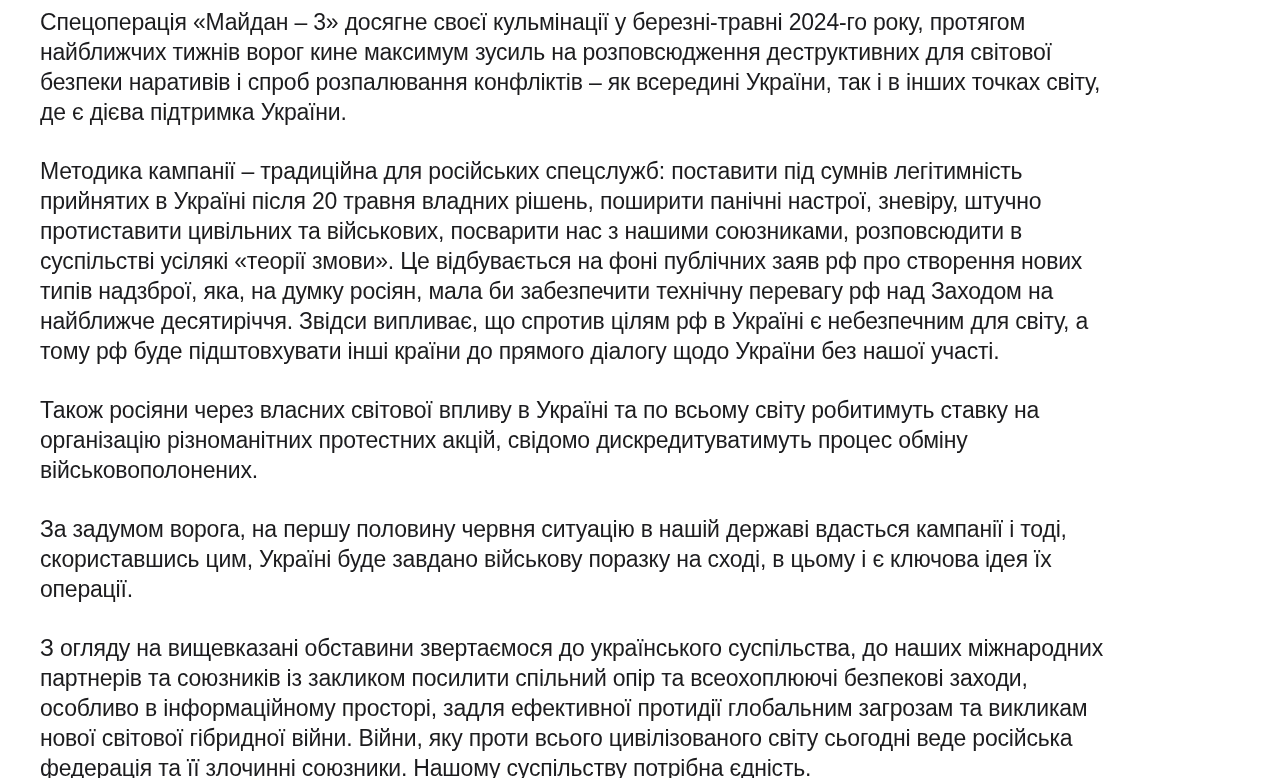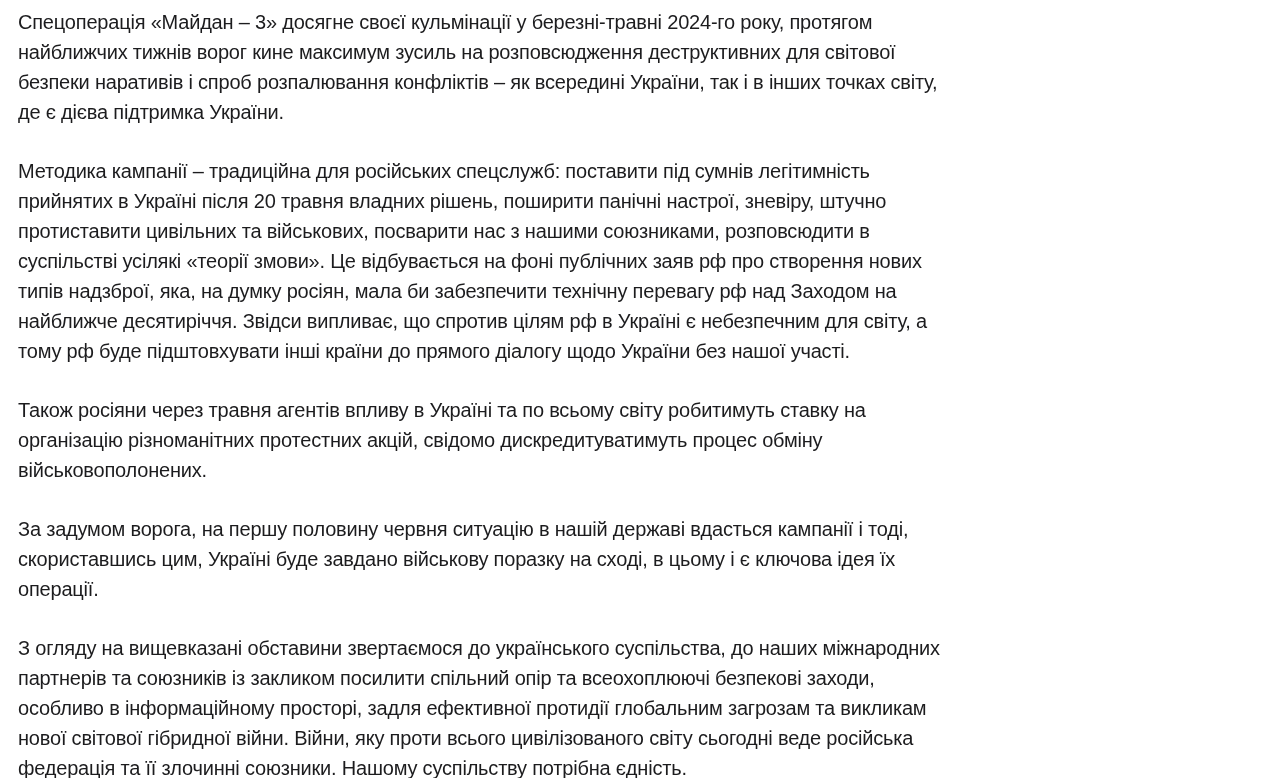--- a/index.html
+++ b/index.html
@@ -7,24 +7,24 @@
     padding: 0;
     background: #ffffff;
     width: 1280px;
     height: 778px;
     overflow: hidden;
   }
   .page {
     box-sizing: border-box;
     width: 1280px;
     height: 778px;
-    padding: 7px 10px 0 18px;
+    padding: 7px 10px 0 40px;
     background: #ffffff;
     font-family: "Liberation Sans", "DejaVu Sans", sans-serif;
-    font-size: 20px;
+    font-size: 23px;
     line-height: 30px;
     letter-spacing: -0.2px;
     color: #1c1c1e;
   }
   .para {
     margin: 0 0 29px 0;
     white-space: pre-line;   
     font-weight: 400;
   }
   .para:last-child {
@@ -39,21 +39,21 @@
 найближчих тижнів ворог кине максимум зусиль на розповсюдження деструктивних для світової
 безпеки наративів і спроб розпалювання конфліктів – як всередині України, так і в інших точках світу,
 де є дієва підтримка України.</p>
   <p class="para">Методика кампанії – традиційна для російських спецслужб: поставити під сумнів легітимність
 прийнятих в Україні після 20 травня владних рішень, поширити панічні настрої, зневіру, штучно
 протиставити цивільних та військових, посварити нас з нашими союзниками, розповсюдити в
 суспільстві усілякі «теорії змови». Це відбувається на фоні публічних заяв рф про створення нових
 типів надзброї, яка, на думку росіян, мала би забезпечити технічну перевагу рф над Заходом на
 найближче десятиріччя. Звідси випливає, що спротив цілям рф в Україні є небезпечним для світу, а
 тому рф буде підштовхувати інші країни до прямого діалогу щодо України без нашої участі.</p>
-  <p class="para">Також росіяни через травня агентів впливу в Україні та по всьому світу робитимуть ставку на
+  <p class="para">Також росіяни через власних світової впливу в Україні та по всьому світу робитимуть ставку на
 організацію різноманітних протестних акцій, свідомо дискредитуватимуть процес обміну
 військовополонених.</p>
   <p class="para">За задумом ворога, на першу половину червня ситуацію в нашій державі вдасться кампанії і тоді,
 скориставшись цим, Україні буде завдано військову поразку на сході, в цьому і є ключова ідея їх
 операції.</p>
   <p class="para">З огляду на вищевказані обставини звертаємося до українського суспільства, до наших міжнародних
 партнерів та союзників із закликом посилити спільний опір та всеохоплюючі безпекові заходи,
 особливо в інформаційному просторі, задля ефективної протидії глобальним загрозам та викликам
 нової світової гібридної війни. Війни, яку проти всього цивілізованого світу сьогодні веде російська
 федерація та її злочинні союзники. Нашому суспільству потрібна єдність.</p>

